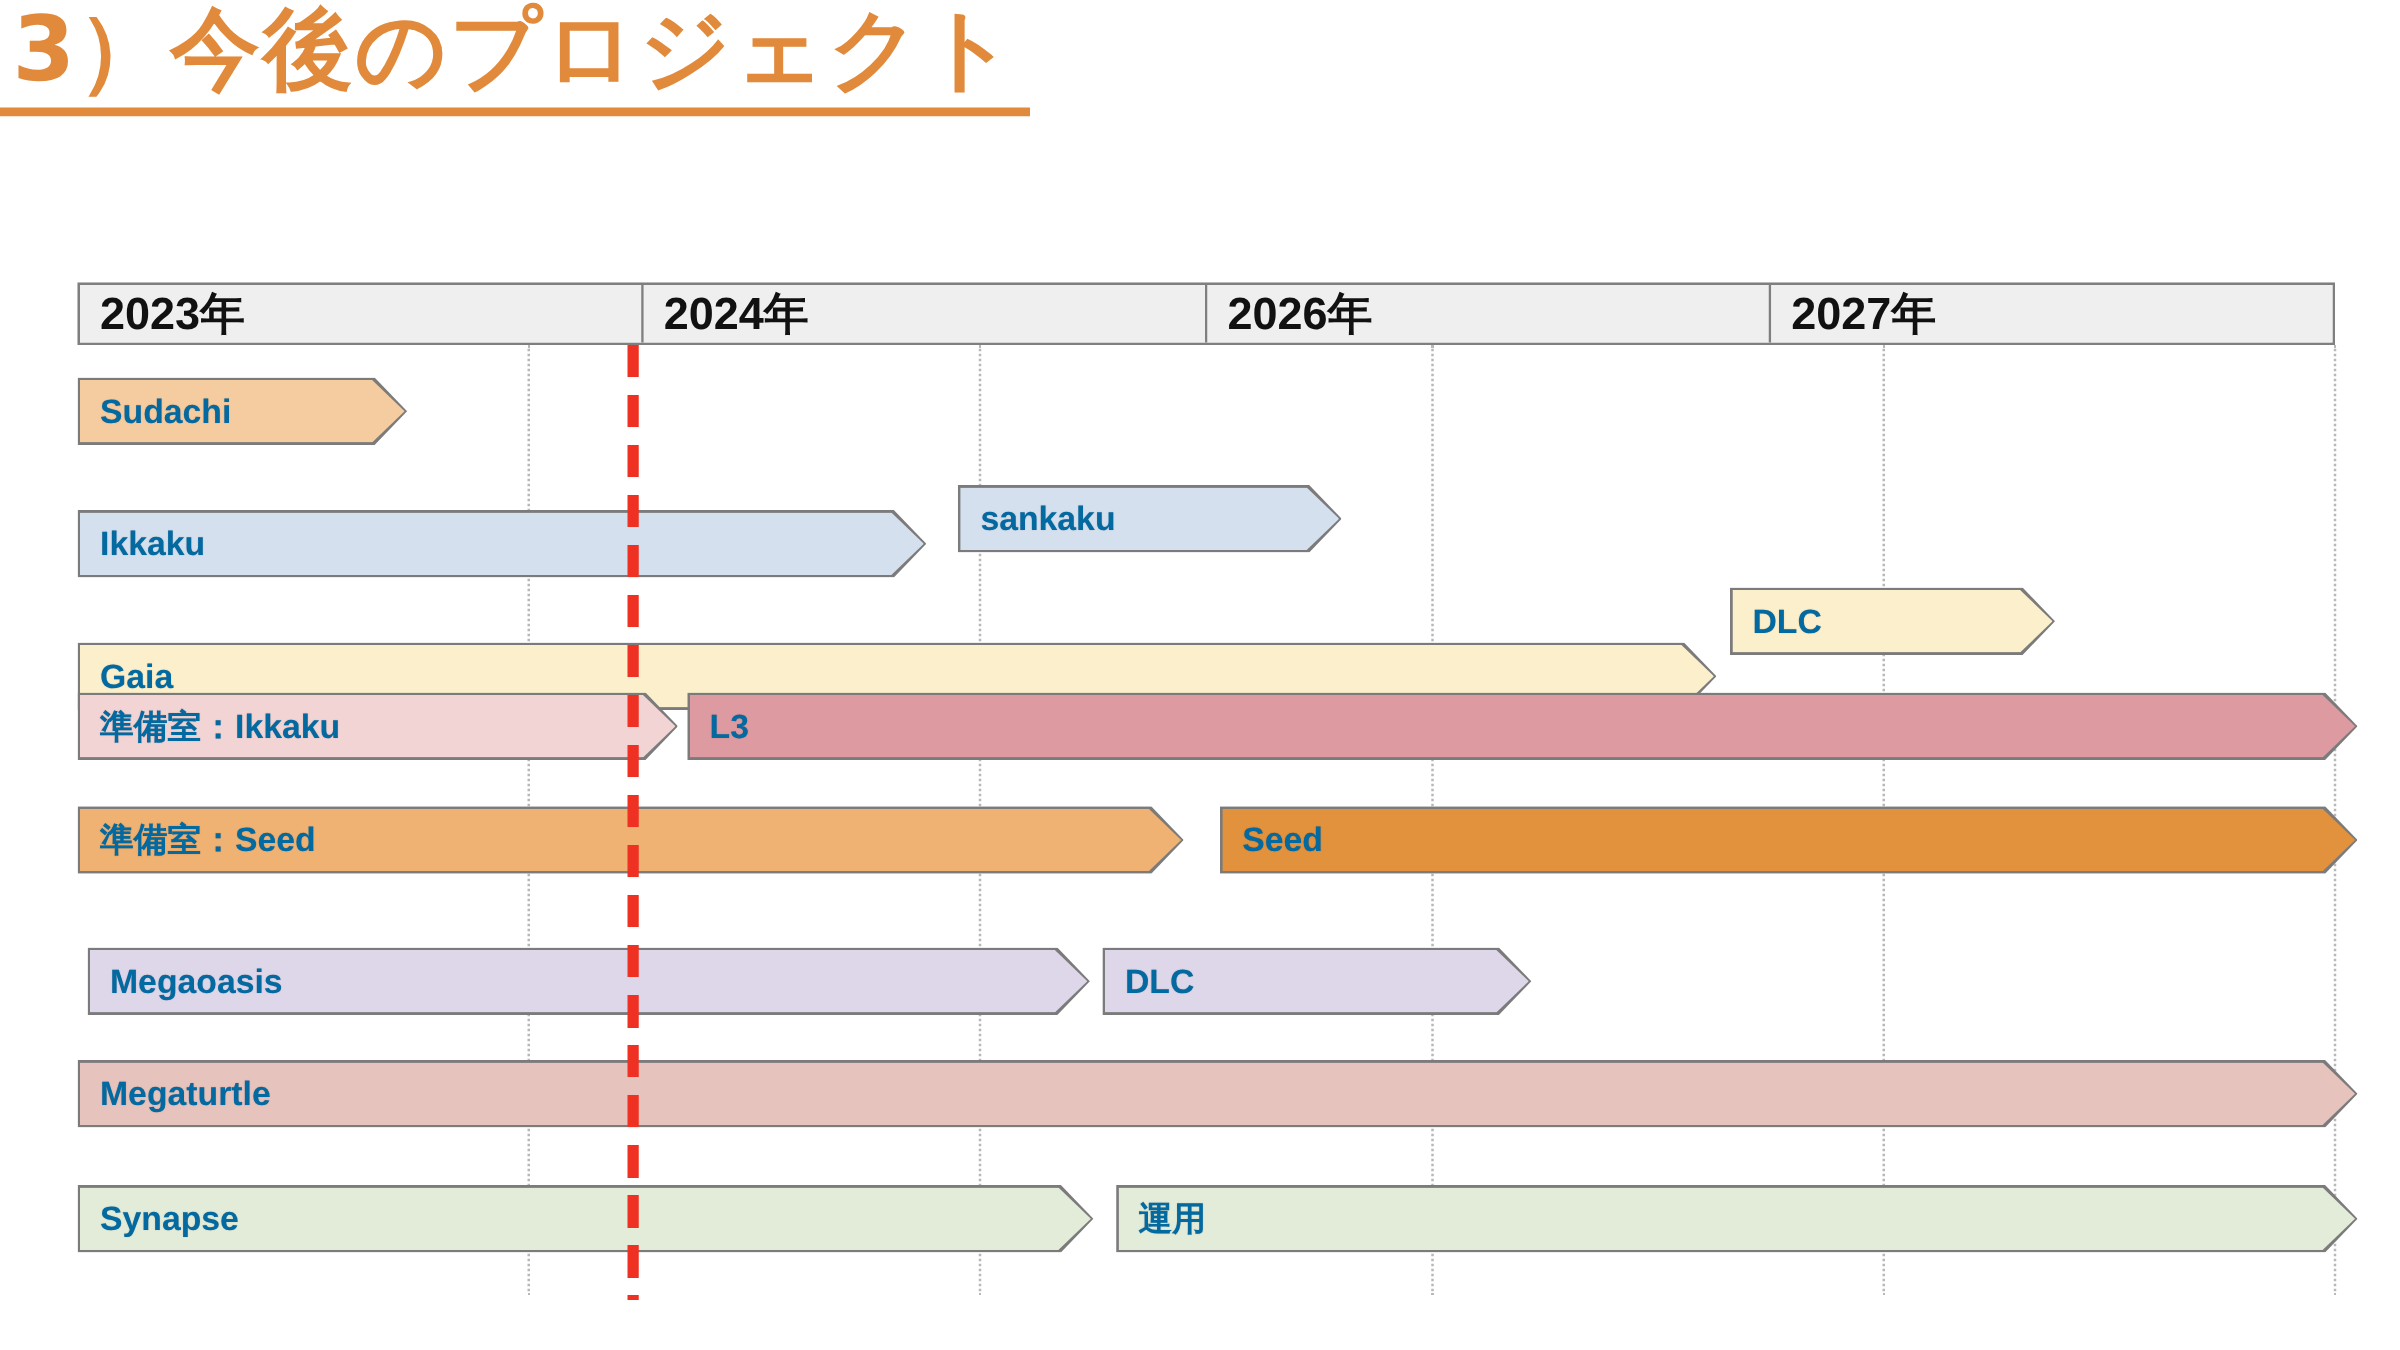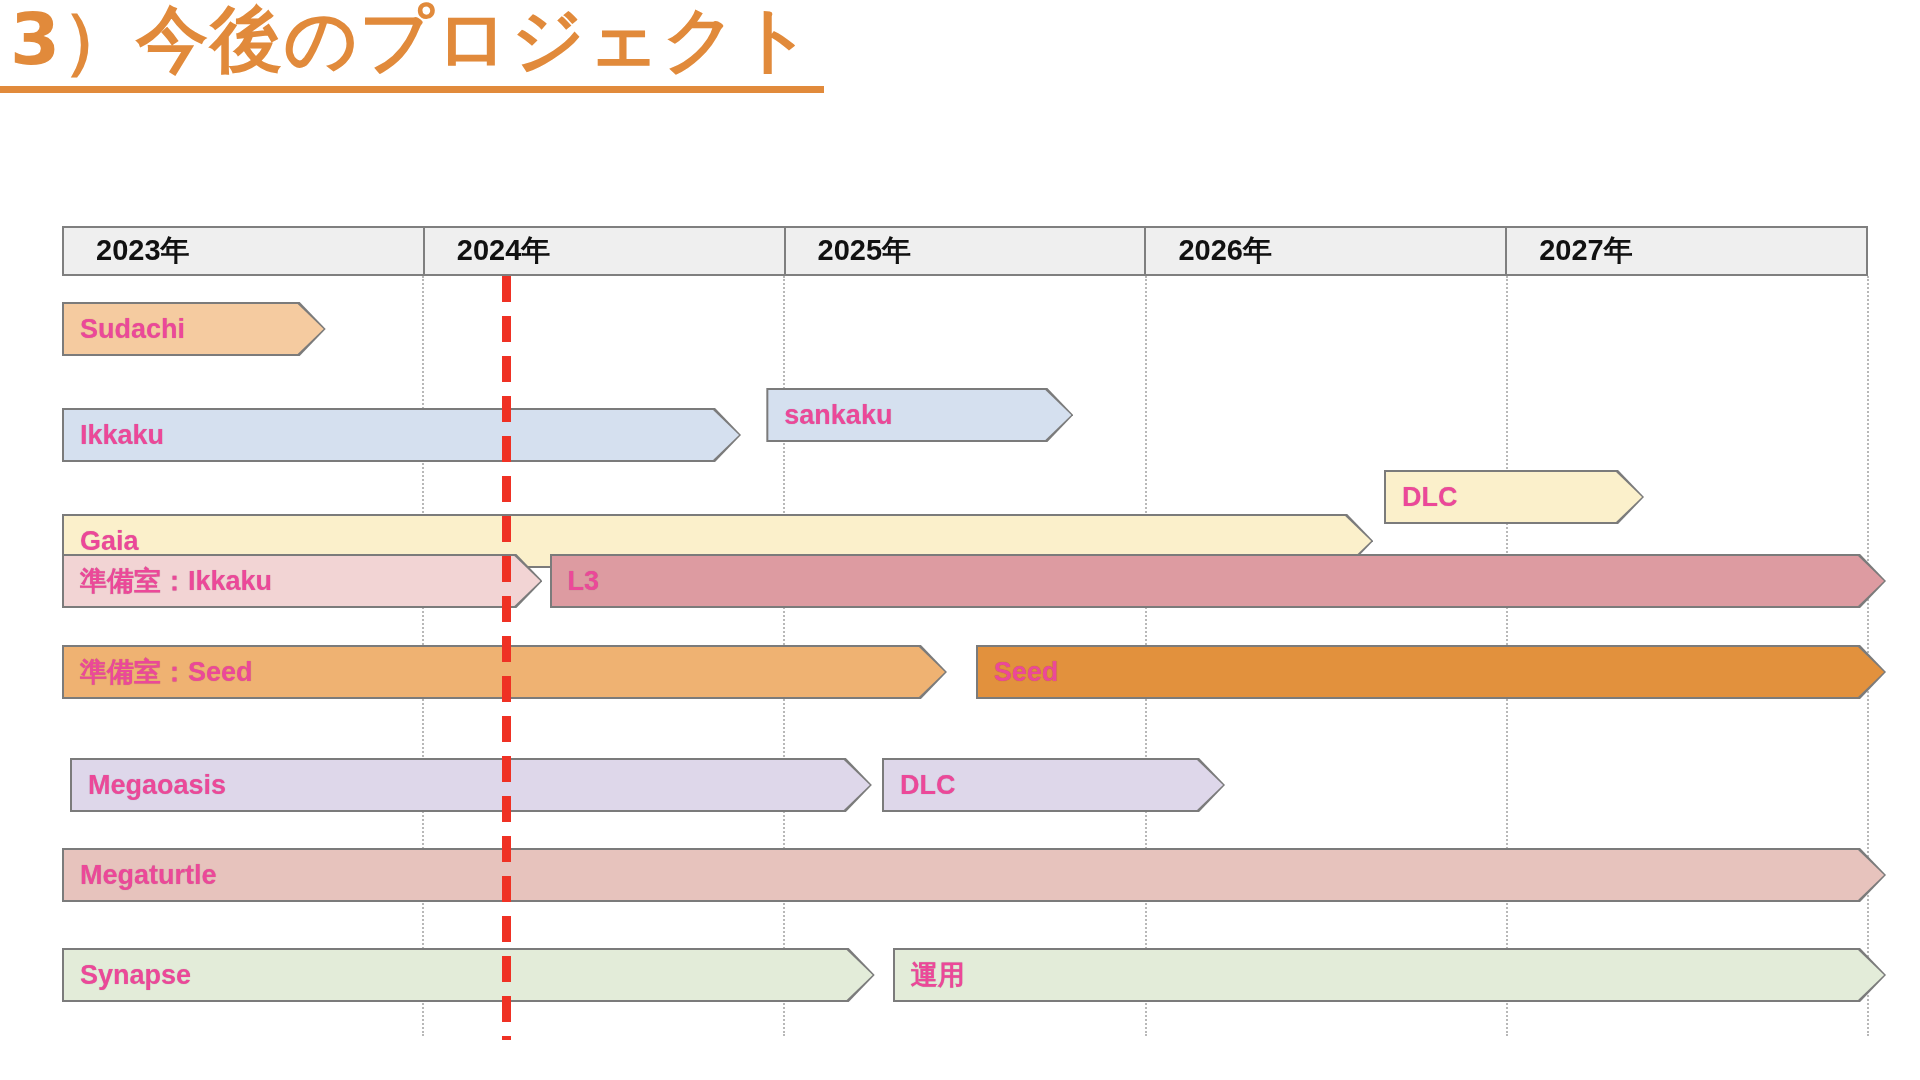--- a/index.html
+++ b/index.html
@@ -43,22 +43,22 @@
     display:flex;
     border:2px solid #7f7f7f;
     box-sizing:border-box;
     background:#efefef;
   }
   .year-cell{
     flex:1 1 0;
     box-sizing:border-box;
     border-right:2px solid #7f7f7f;
     display:flex;align-items:center;
-    padding-left:32px;
-    font-size:29px;
+    padding-left:16px;
+    font-size:36px;
     font-weight:bold;
     color:#111111;
     background:#efefef;
   }
   .year-cell:last-child{border-right:none;}
 
   
   .grid-line{
     position:absolute;
     top:276px;
@@ -106,38 +106,37 @@
     position:absolute;
     inset:2px;
     clip-path:polygon(0 0, calc(100% - 26px) 0, 100% 50%, calc(100% - 26px) 100%, 0 100%);
   }
   .bar-label{
     position:relative;
     z-index:5;
     padding-left:18px;
     font-size:27px;
     font-weight:bold;
-    color:#ec4899;
+    color:#0369a1;
     white-space:nowrap;
     text-shadow:0 0 1px rgba(0,0,0,.25);
   }
 </style>
 </head>
 <body>
 
 <div id="title-wrap">
   <div id="slide-title">3）今後のプロジェクト</div>
 </div>
 
 <div id="chart">
 
   <div id="year-header">
       <div class="year-cell">2023年</div>
       <div class="year-cell">2024年</div>
-      <div class="year-cell">2025年</div>
       <div class="year-cell">2026年</div>
       <div class="year-cell">2027年</div>
     </div>
 
   <div id="gridlines">
       <div class="grid-line" style="left: 422.2px;"></div>
       <div class="grid-line" style="left: 783.4px;"></div>
       <div class="grid-line" style="left: 1144.6px;"></div>
       <div class="grid-line" style="left: 1505.8px;"></div>
       <div class="grid-line" style="left: 1867px;"></div>

